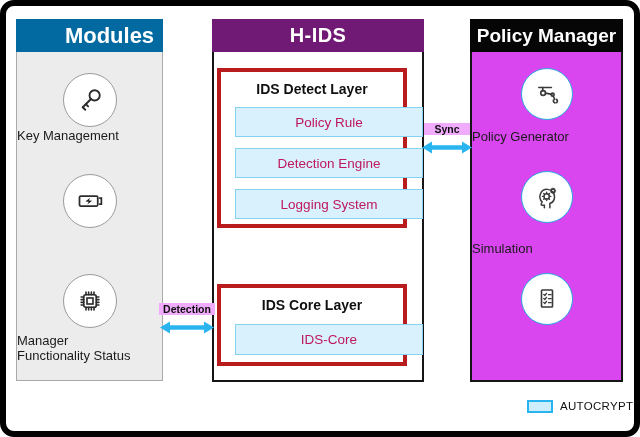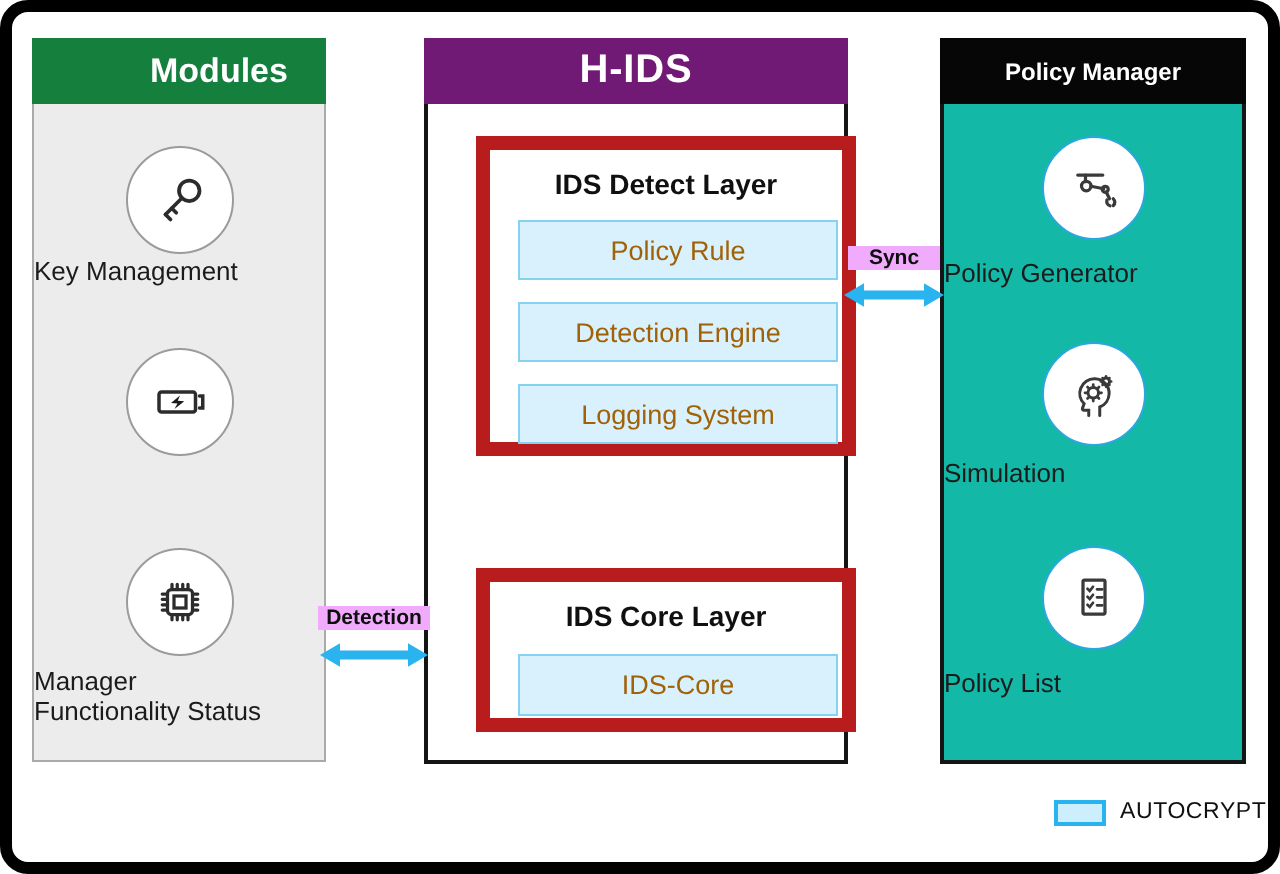--- a/index.html
+++ b/index.html
@@ -6,49 +6,49 @@
   body{width:640px;height:437px;overflow:hidden;font-family:"Liberation Sans",sans-serif;color:#1b1b1b;}
   .stage{position:relative;width:640px;height:437px;background:#fff;}
   .frame-border{position:absolute;inset:0;border:6px solid #000;border-radius:14px;pointer-events:none;z-index:50;}
 
   
   .panel{position:absolute;box-sizing:border-box;}
   .panel-head{position:absolute;top:0;left:0;right:0;height:33px;display:flex;align-items:center;justify-content:center;color:#fff;font-weight:bold;}
   .panel-body{position:absolute;top:33px;left:0;right:0;bottom:0;box-sizing:border-box;}
 
   .modules{left:16px;top:19px;width:147px;height:362px;}
-  .modules .panel-head{background:#15803d;font-size:17px;padding-left:40px;}
+  .modules .panel-head{background:#0369a1;font-size:22px;padding-left:40px;}
   .modules .panel-body{background:#ececec;border:1px solid #aaaaaa;border-top:none;}
 
   .hids{left:212px;top:19px;width:212px;height:363px;}
   .hids .panel-head{background:#701a75;font-size:20px;letter-spacing:.4px;}
   .hids .panel-body{background:#fff;border:2px solid #151515;border-top:none;}
 
   .pm{left:470px;top:19px;width:153px;height:363px;}
-  .pm .panel-head{background:#060606;font-size:12px;}
-  .pm .panel-body{background:#14b8a6;border:2px solid #151515;border-top:none;padding-left:13px;}
+  .pm .panel-head{background:#060606;font-size:19px;}
+  .pm .panel-body{background:#d946ef;border:2px solid #151515;border-top:none;padding-left:13px;}
 
   
-  .layer-box{position:absolute;left:24px;width:190px;box-sizing:border-box;border:7px solid #b91c1c;background:#fff;}
+  .layer-box{position:absolute;left:3px;width:190px;box-sizing:border-box;border:4px solid #b91c1c;background:#fff;}
   .layer-detect{top:16px;height:160px;}
   .layer-core{top:232px;height:82px;}
   .layer-title{text-align:center;margin-top:9px;font-weight:bold;font-size:14px;color:#101010;}
-  .comp{position:absolute;left:14px;width:160px;height:30px;box-sizing:border-box;background:#d9f1fd;border:1px solid #85d2f2;display:flex;align-items:center;justify-content:center;font-size:13.5px;color:#a16207;}
+  .comp{position:absolute;left:14px;width:188px;height:30px;box-sizing:border-box;background:#d9f1fd;border:1px solid #85d2f2;display:flex;align-items:center;justify-content:center;font-size:13.5px;color:#be185d;}
   .comp.c1{top:35px}.comp.c2{top:76px}.comp.c3{top:117px}
   .comp.core1{top:36px;height:31px;}
 
   
   .circle{position:absolute;left:50%;transform:translateX(-50%);border-radius:50%;background:#fff;display:flex;align-items:center;justify-content:center;box-sizing:border-box;}
   .mod-circle{width:54px;height:54px;border:1px solid #9b9b9b;}
   .pm-circle{width:52px;height:52px;border:1.5px solid #29a8e0;}
   .mc1{top:21px}.mc2{top:122px}.mc3{top:222px}
   .pc1{top:16px}.pc2{top:119px}.pc3{top:221px}
   .item-label{position:absolute;left:0;right:0;text-align:left;font-size:13px;line-height:15px;color:#1b1b1b;}
   .ml1{top:76px}.ml2{top:179px}.ml3{top:281px}
-  .pl1{top:77px}.pl2{top:177px}.pl3{top:282px}
+  .pl1{top:77px}.pl2{top:189px}.pl3{top:282px}
 
   
   .arrow{position:absolute;z-index:10;}
   .conn-label{position:absolute;z-index:11;font-size:10.5px;font-weight:bold;color:#0e0e0e;text-align:center;background:#f0abfc;}
   .lbl-detection{left:159px;top:303px;width:56px;}
   .lbl-sync{left:424px;top:123px;width:46px;}
 
   
   .legend-swatch{position:absolute;left:527px;top:400px;width:26px;height:13px;box-sizing:border-box;background:#cdeefc;border:2px solid #29b4ef;}
   .legend-label{position:absolute;left:560px;top:400px;font-size:11.5px;letter-spacing:.3px;color:#101010;}
@@ -157,21 +157,20 @@
       <div class="item-label pl2">Simulation</div>
 
       <div class="circle pm-circle pc3">
         <svg width="30" height="30" viewBox="0 0 24 24" fill="none" stroke="#3a3a3a" stroke-width="1.3" stroke-linecap="round">
           <rect x="7.6" y="4.8" width="8.8" height="13.6" rx="0.6"></rect>
           <path d="M9.4 8.3 l.9 .9 1.3 -1.7 M13.2 8.5 h2.1" stroke-width="1.1"></path>
           <path d="M9.4 11.5 l.9 .9 1.3 -1.7 M13.2 11.7 h2.1" stroke-width="1.1"></path>
           <path d="M9.4 14.7 l.9 .9 1.3 -1.7 M13.2 14.9 h2.1" stroke-width="1.1"></path>
         </svg>
       </div>
-      <div class="item-label pl3">Policy List</div>
 
     </div>
   </section>
 
   <div class="conn-label lbl-detection">Detection</div>
   <div class="arrow" style="left:160px;top:320px;">
     <svg width="54" height="15" viewBox="0 0 54 15">
       <line x1="8" y1="7.5" x2="46" y2="7.5" stroke="#29b4ef" stroke-width="4.6"></line>
       <polygon points="0,7.5 10,1.6 10,13.4" fill="#29b4ef"></polygon>
       <polygon points="54,7.5 44,1.6 44,13.4" fill="#29b4ef"></polygon>

